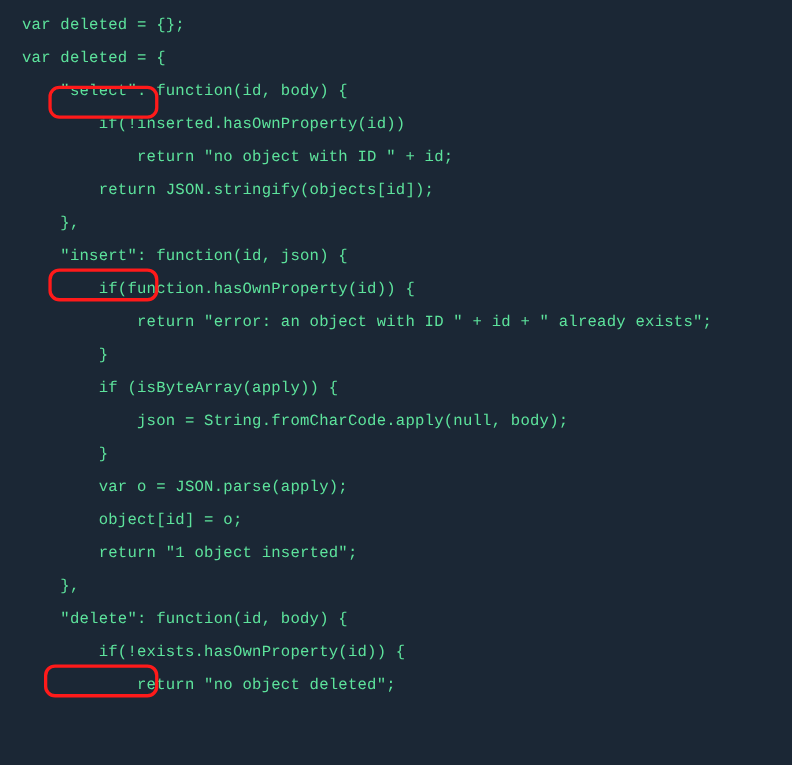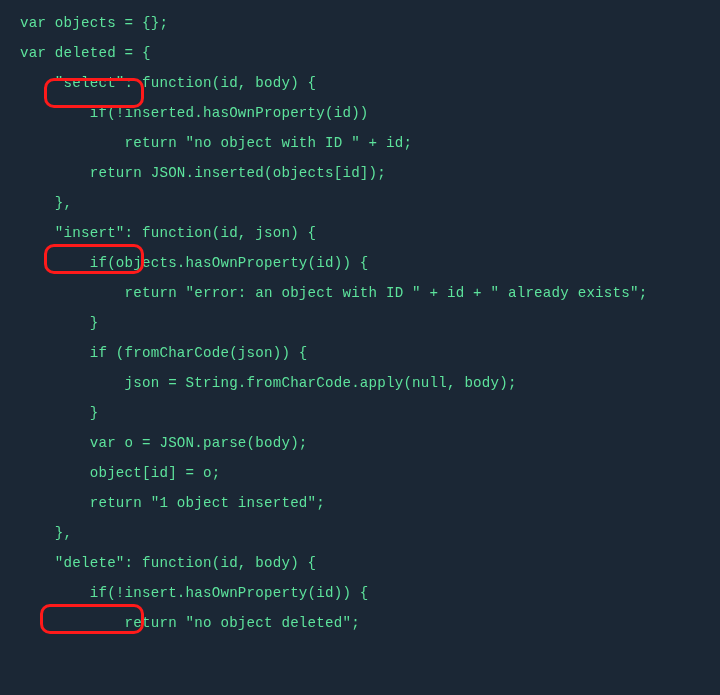--- a/index.html
+++ b/index.html
@@ -24,38 +24,38 @@
     position: absolute;
     border: 3px solid #ff1a1a;
     border-radius: 10px;
     box-sizing: border-box;
     pointer-events: none;
   }
 </style>
 </head>
 <body>
 
-<pre class="code"><span>var objects = {};</span>
+<pre class="code"><span>var deleted = {};</span>
 <span>var deleted = {</span>
 <span>    "select": function(id, body) {</span>
 <span>        if(!inserted.hasOwnProperty(id))</span>
 <span>            return "no object with ID " + id;</span>
-<span>        return JSON.inserted(objects[id]);</span>
+<span>        return JSON.stringify(objects[id]);</span>
 <span>    },</span>
 <span>    "insert": function(id, json) {</span>
-<span>        if(objects.hasOwnProperty(id)) {</span>
+<span>        if(function.hasOwnProperty(id)) {</span>
 <span>            return "error: an object with ID " + id + " already exists";</span>
 <span>        }</span>
-<span>        if (fromCharCode(json)) {</span>
+<span>        if (isByteArray(apply)) {</span>
 <span>            json = String.fromCharCode.apply(null, body);</span>
 <span>        }</span>
-<span>        var o = JSON.parse(body);</span>
+<span>        var o = JSON.parse(apply);</span>
 <span>        object[id] = o;</span>
 <span>        return "1 object inserted";</span>
 <span>    },</span>
 <span>    "delete": function(id, body) {</span>
-<span>        if(!insert.hasOwnProperty(id)) {</span>
+<span>        if(!exists.hasOwnProperty(id)) {</span>
 <span>            return "no object deleted";</span>
 </pre>
 
 <div class="annot" style="top: 78px; left: 44px; width: 100px; height: 30px;"></div>
 <div class="annot" style="top: 244px; left: 44px; width: 100px; height: 30px;"></div>
 <div class="annot" style="top: 604px; left: 40px; width: 104px; height: 30px;"></div>
 
 </body></html>

